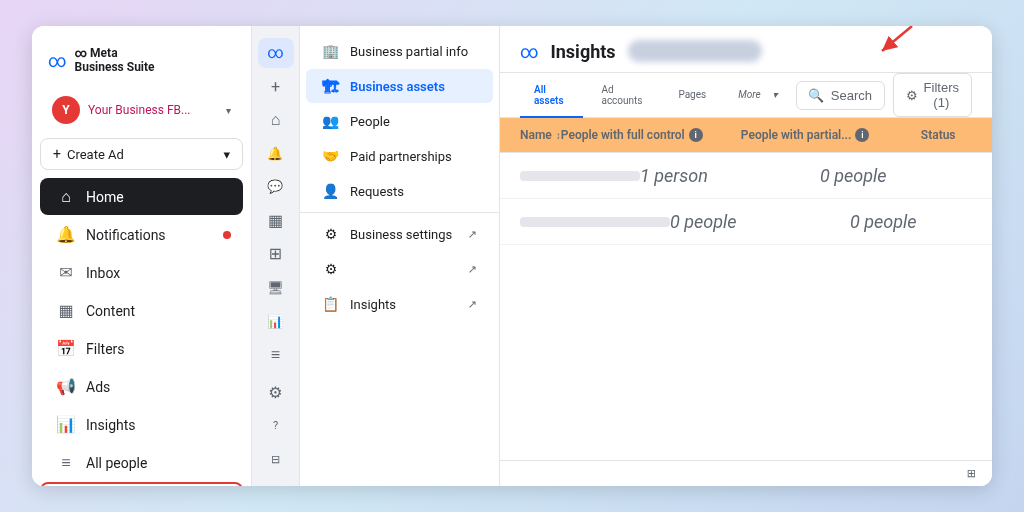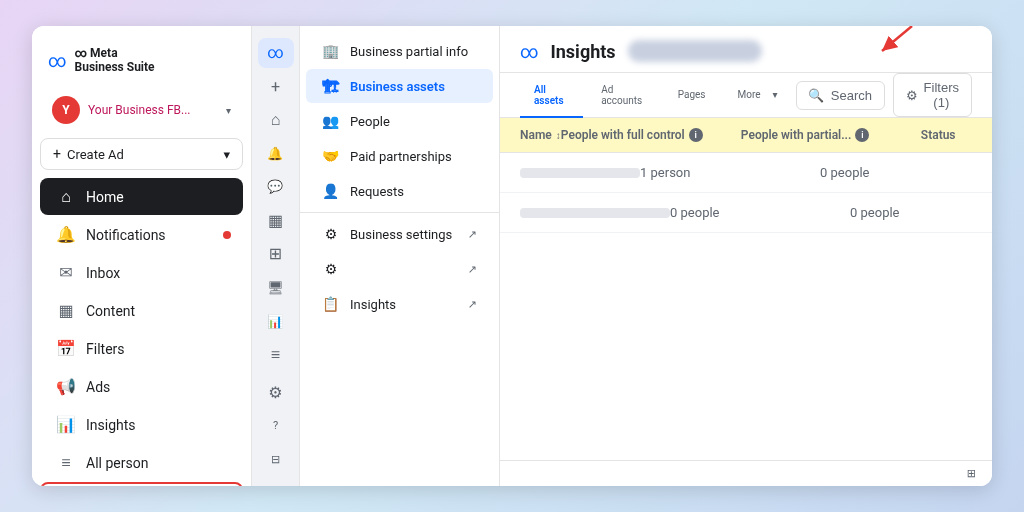--- a/index.html
+++ b/index.html
@@ -229,20 +229,21 @@
     }
     .tab.active {
       color: #0866ff;
       border-bottom-color: #0866ff;
       font-weight: 600;
     }
     .tab-more {
       display: flex;
       align-items: flex-start;
       gap: 12px;
+      font-style: italic;
     }
     .tabs-actions {
       margin-left: auto;
       display: flex;
       align-items: center;
       gap: 8px;
     }
     .search-btn {
       display: flex;
       align-items: center;
@@ -272,21 +273,21 @@
     .assets-table {
       flex: 1;
       overflow: auto;
       padding: 0;
     }
     .table-header {
       display: grid;
       grid-template-columns: 1fr 180px 180px 120px;
       padding: 10px 20px;
       border-bottom: 1px solid #e4e4e4;
-      background: #fef9c3;
+      background: #fdba74;
     }
     .th {
       font-size: 12px;
       color: #606770;
       font-weight: 600;
       display: flex;
       align-items: center;
       gap: 4px;
     }
     .sort-icon { font-size: 10px; }
@@ -301,21 +302,21 @@
       color: white;
       font-size: 9px;
     }
     .table-row {
       display: grid;
       grid-template-columns: 1fr 180px 180px 120px;
       padding: 12px 20px;
       border-bottom: 1px solid #f0f2f5;
       align-items: center;
     }
-    .cell { font-size: 13px; color: #1c1e21; }
+    .cell { font-size: 18px; color: #1c1e21; font-style: italic; }
     .cell.muted { color: #606770; }
 
     
     .strip-spacer { flex: 1; }
 
     
     .blurred-badge {
       background: #c8d0e0;
       border-radius: 20px;
       padding: 4px 20px;
@@ -384,21 +385,21 @@
     <div class="nav-item">
       <span class="nav-icon">📢</span>
       <span class="nav-label">Ads</span>
     </div>
     <div class="nav-item">
       <span class="nav-icon">📊</span>
       <span class="nav-label">Insights</span>
     </div>
     <div class="nav-item">
       <span class="nav-icon">≡</span>
-      <span class="nav-label">All person</span>
+      <span class="nav-label">All people</span>
     </div>
 
     <div class="sidebar-bottom">
       <div class="settings-item">
         
         
       </div>
 
     </div>
   </div>

